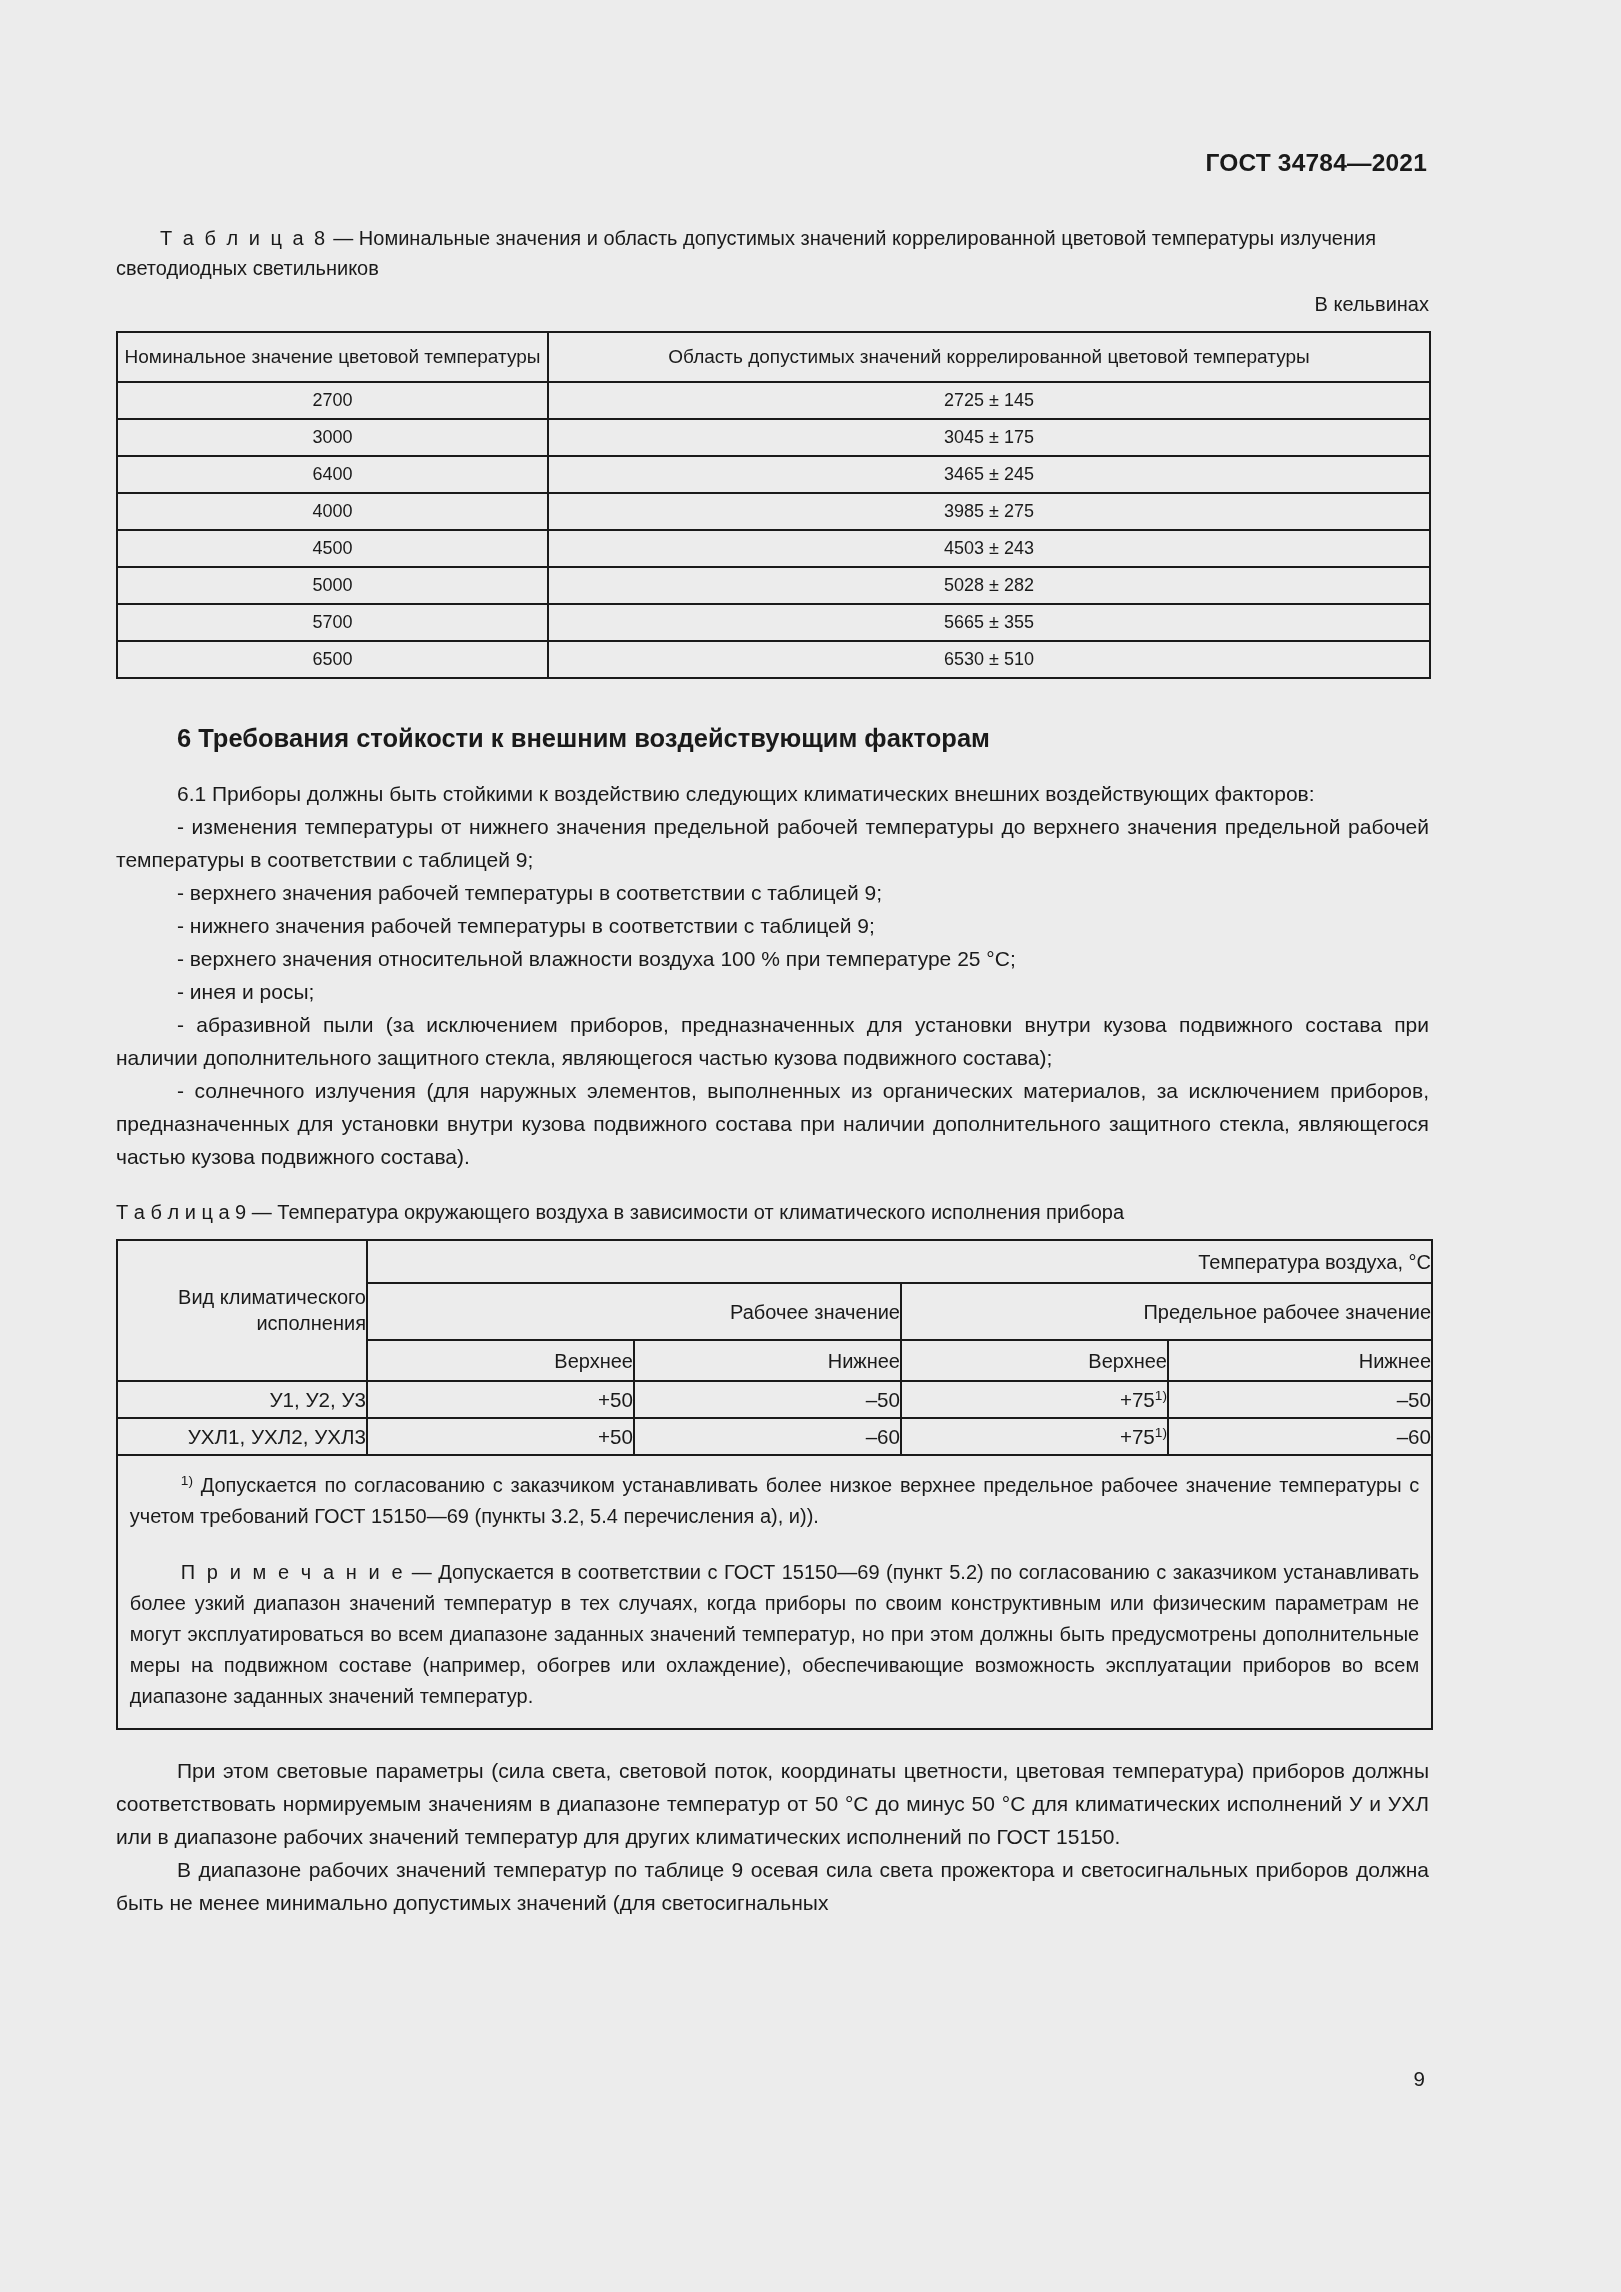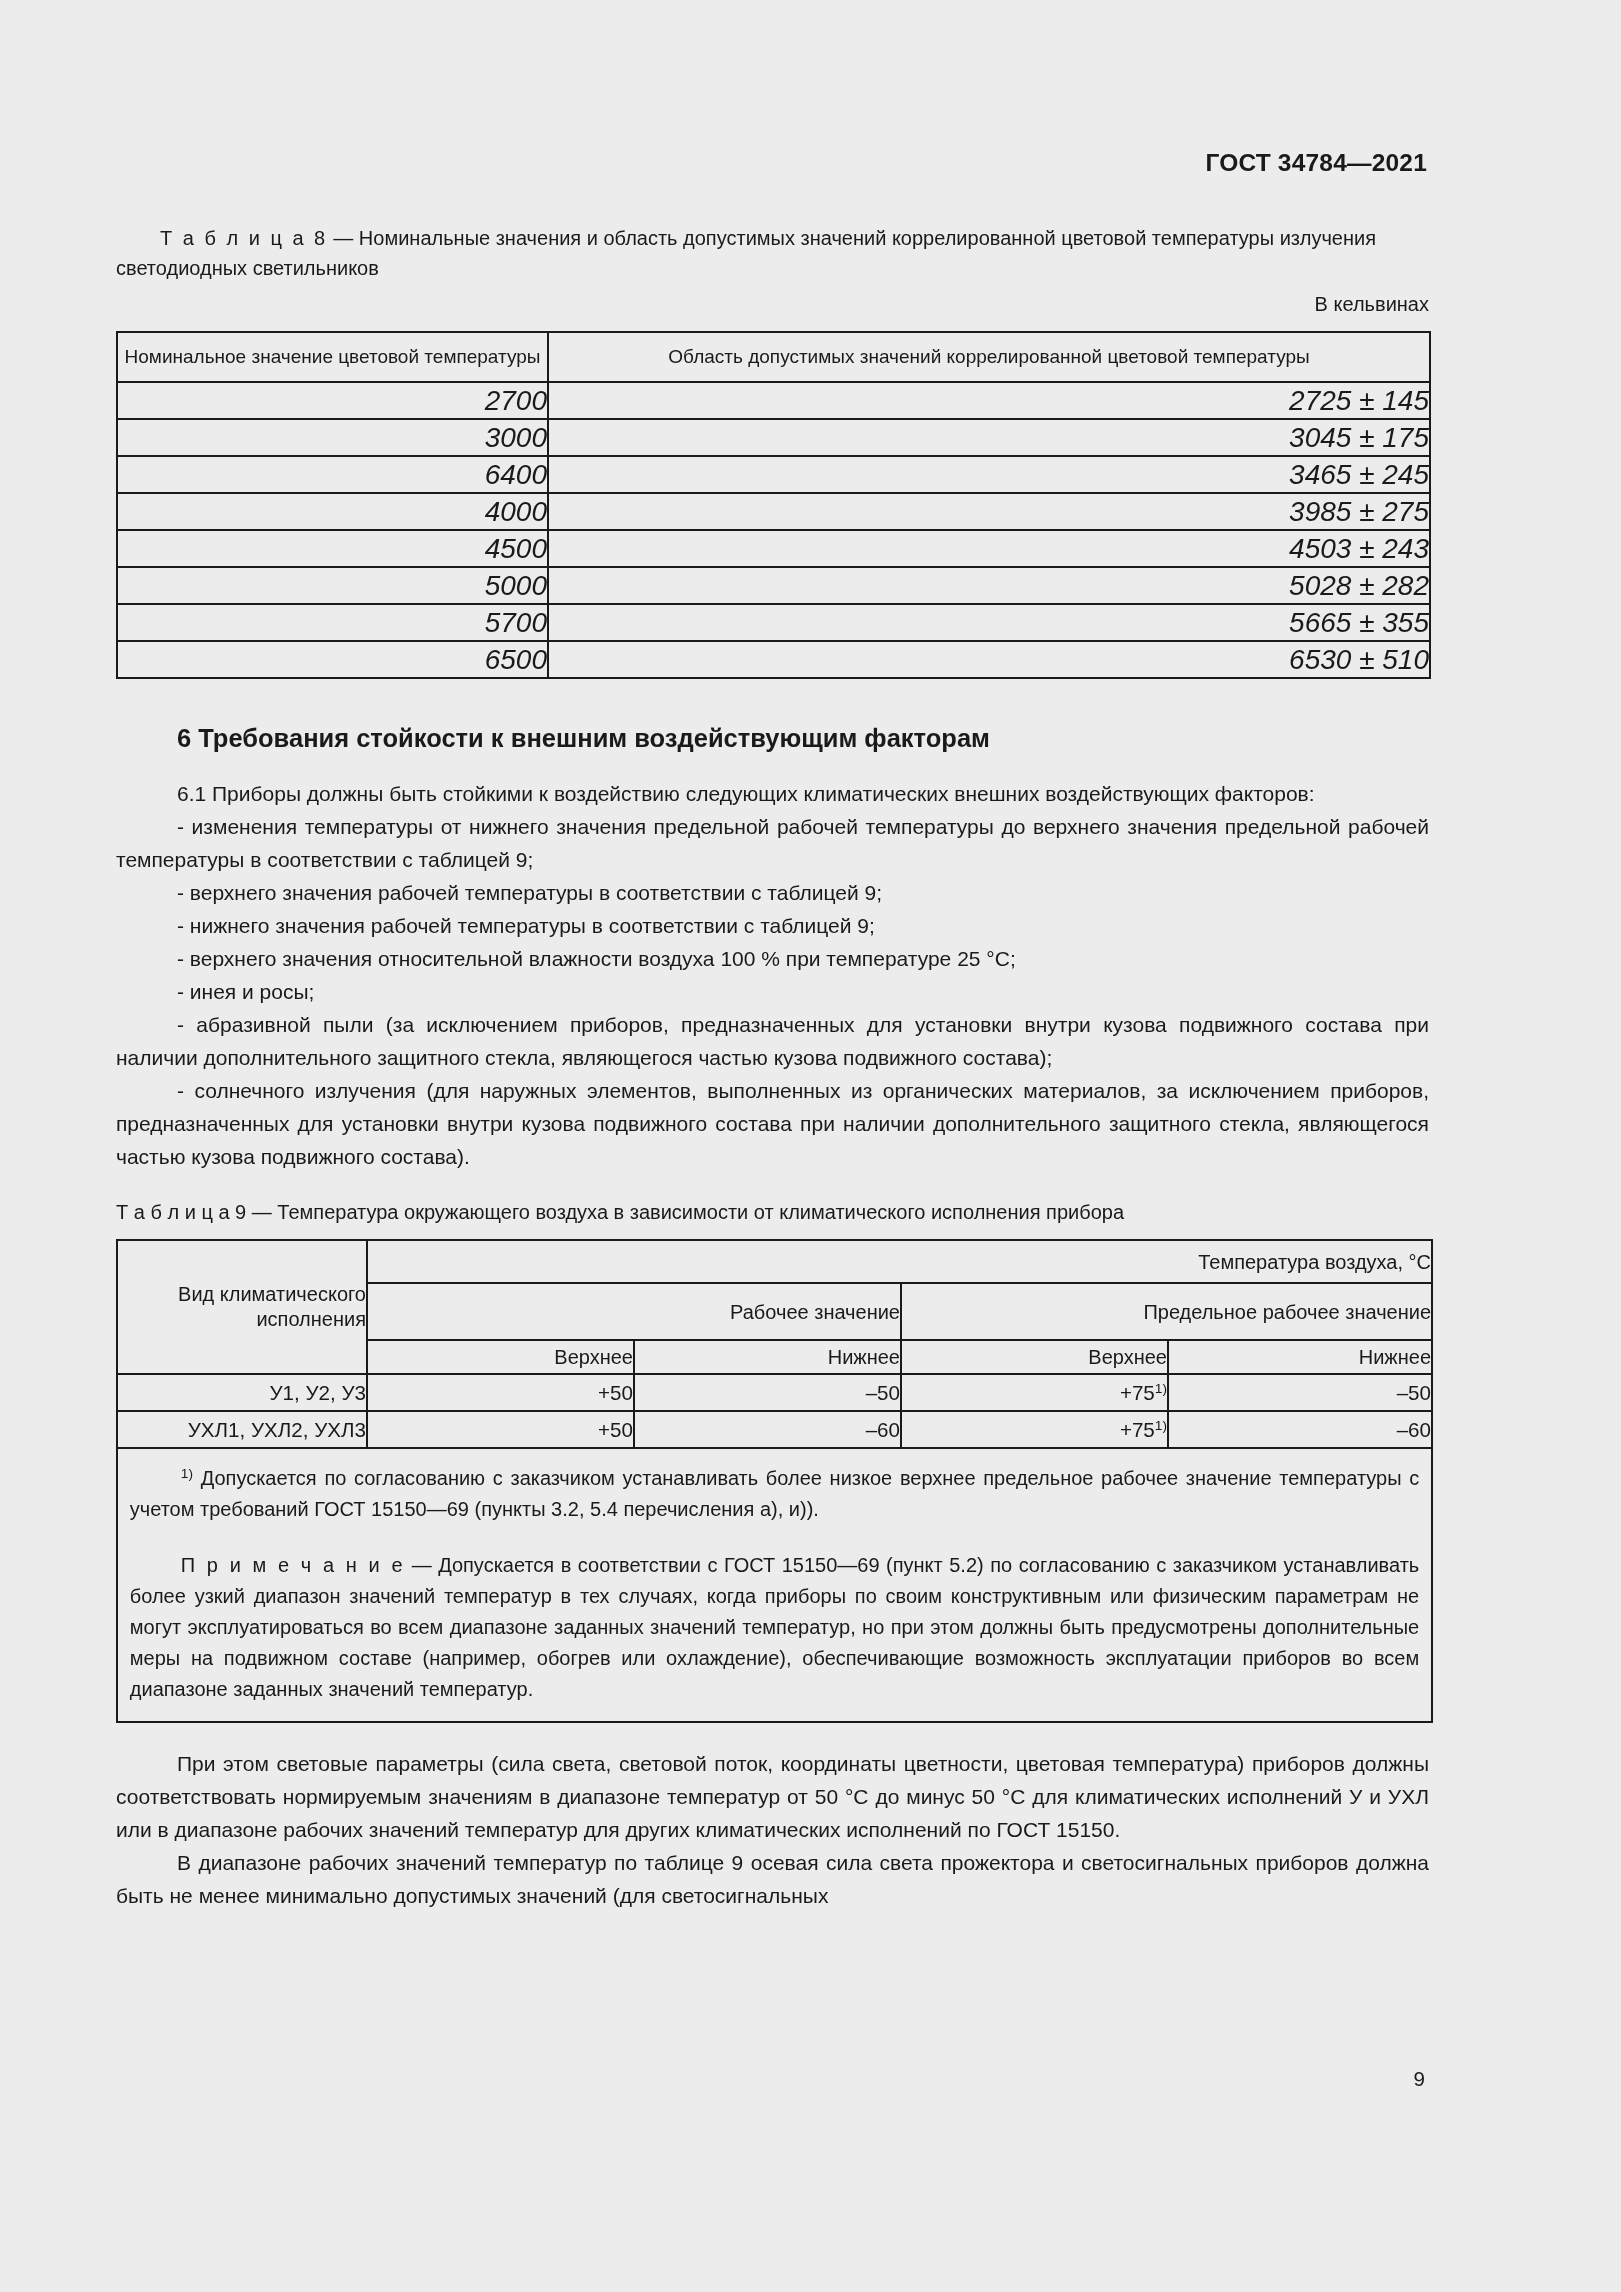--- a/index.html
+++ b/index.html
@@ -75,23 +75,22 @@
   }
   .t8 thead th {
     height: 44px;
     font-size: 19px;
     text-align: center;
     padding: 2px 5.9px;
     line-height: 24.5px;
   }
   .t8 tbody td {
     height: 35px;
-    text-align: right;
-    font-size: 28px;
-    font-style: italic;
+    text-align: center;
+    font-size: 18px;
   }
   .t8 col.c1 { width: 431px; }
   .t8 col.c2 { width: 882px; }
 
   
   h2.section {
     font-size: 25.5px;
     font-weight: bold;
     margin: 43px 0 0 0;
     padding-left: 61px;
@@ -132,21 +131,21 @@
   .t9 col.k3 { width: 267px; }
   .t9 col.k4 { width: 267px; }
   .t9 col.k5 { width: 264px; }
   .t9 th, .t9 td {
     text-align: right;
     padding: 2.9px 4.9px;
     line-height: 26.5px;
   }
   .t9 .r-head1 { height: 43px; }
   .t9 .r-head2 { height: 57px; }
-  .t9 .r-head3 { height: 34px; }
+  .t9 .r-head3 { height: 41px; }
   .t9 .r-data  { height: 37px; font-size: 20.6px; }
   .t9 .vtop2 { line-height: 25.5px; border-radius: 30px; }
   .t9 td.note-cell {
     text-align: left;
     padding: 13.7px 11.8px 15.7px 11.8px;
     font-size: 20px;
     line-height: 31px;
   }
   .t9 td.note-cell p {
     margin: 0;

